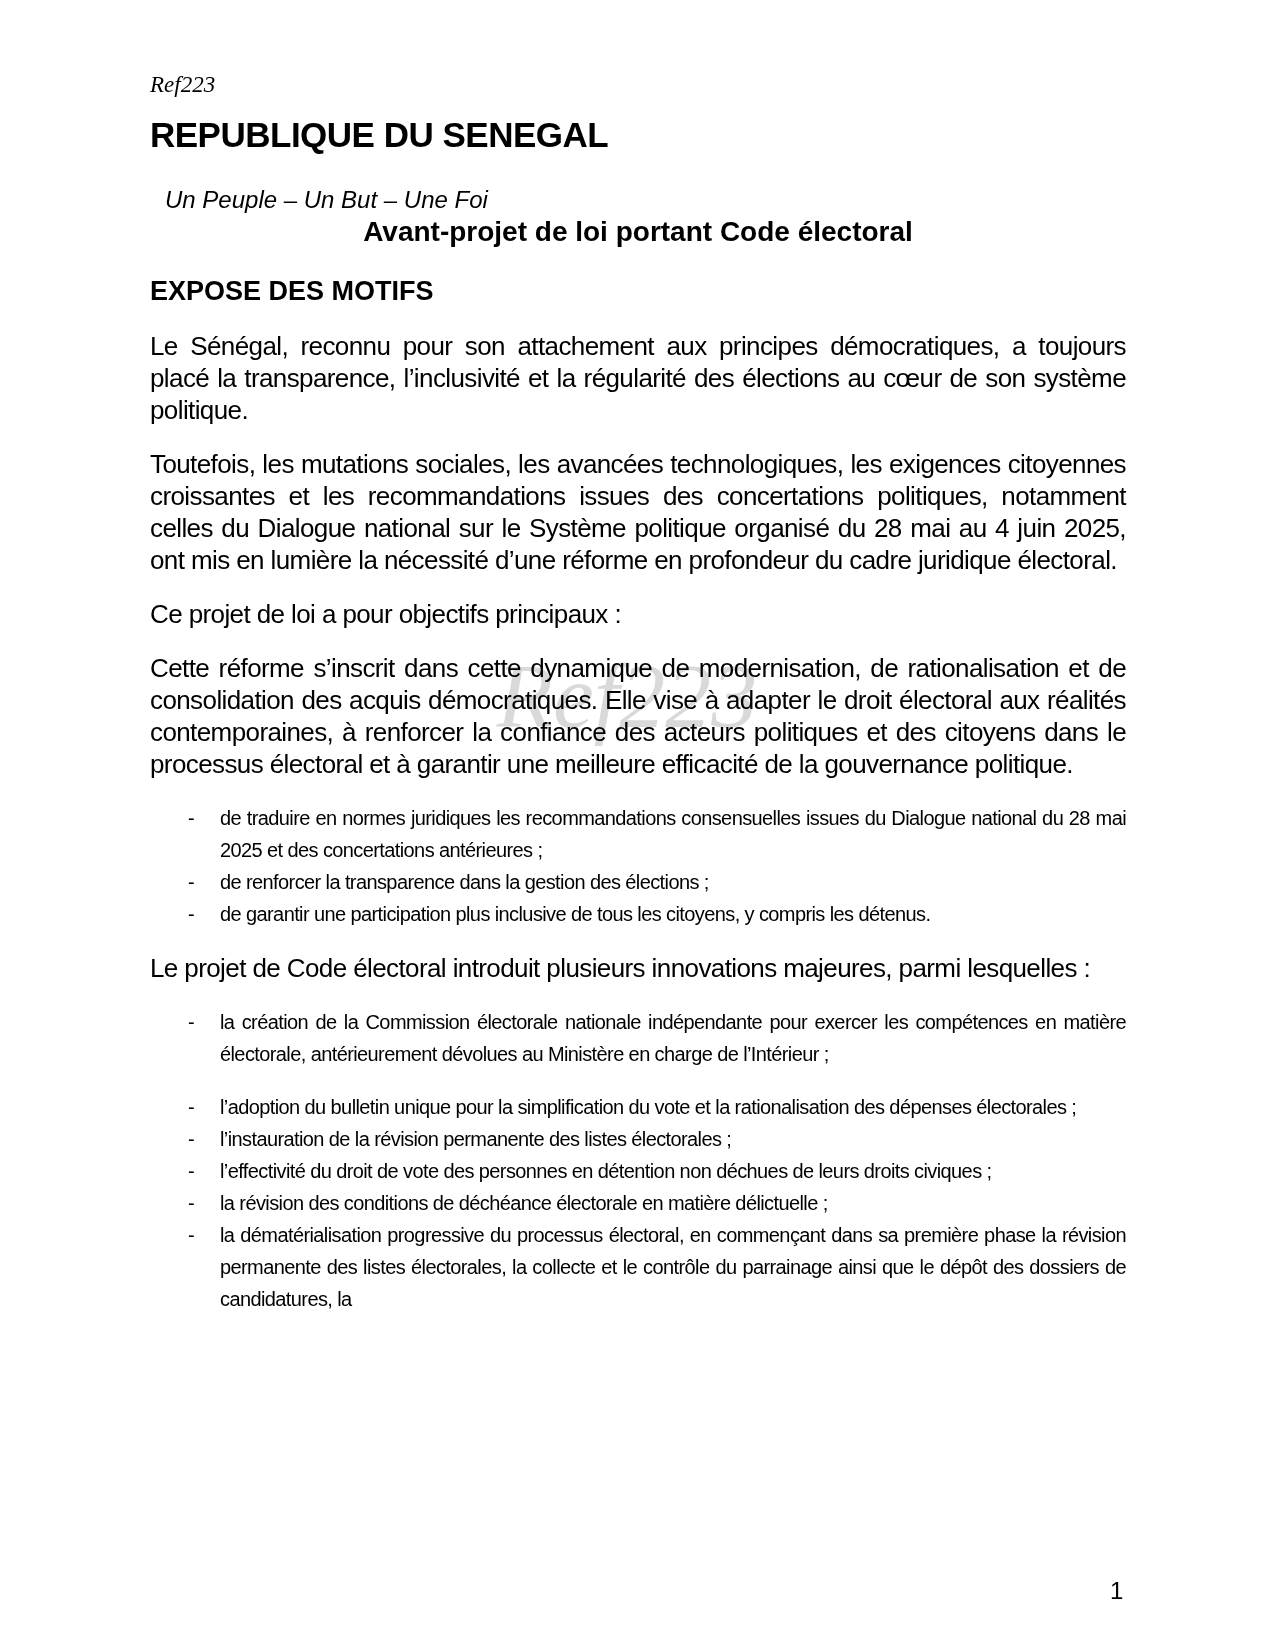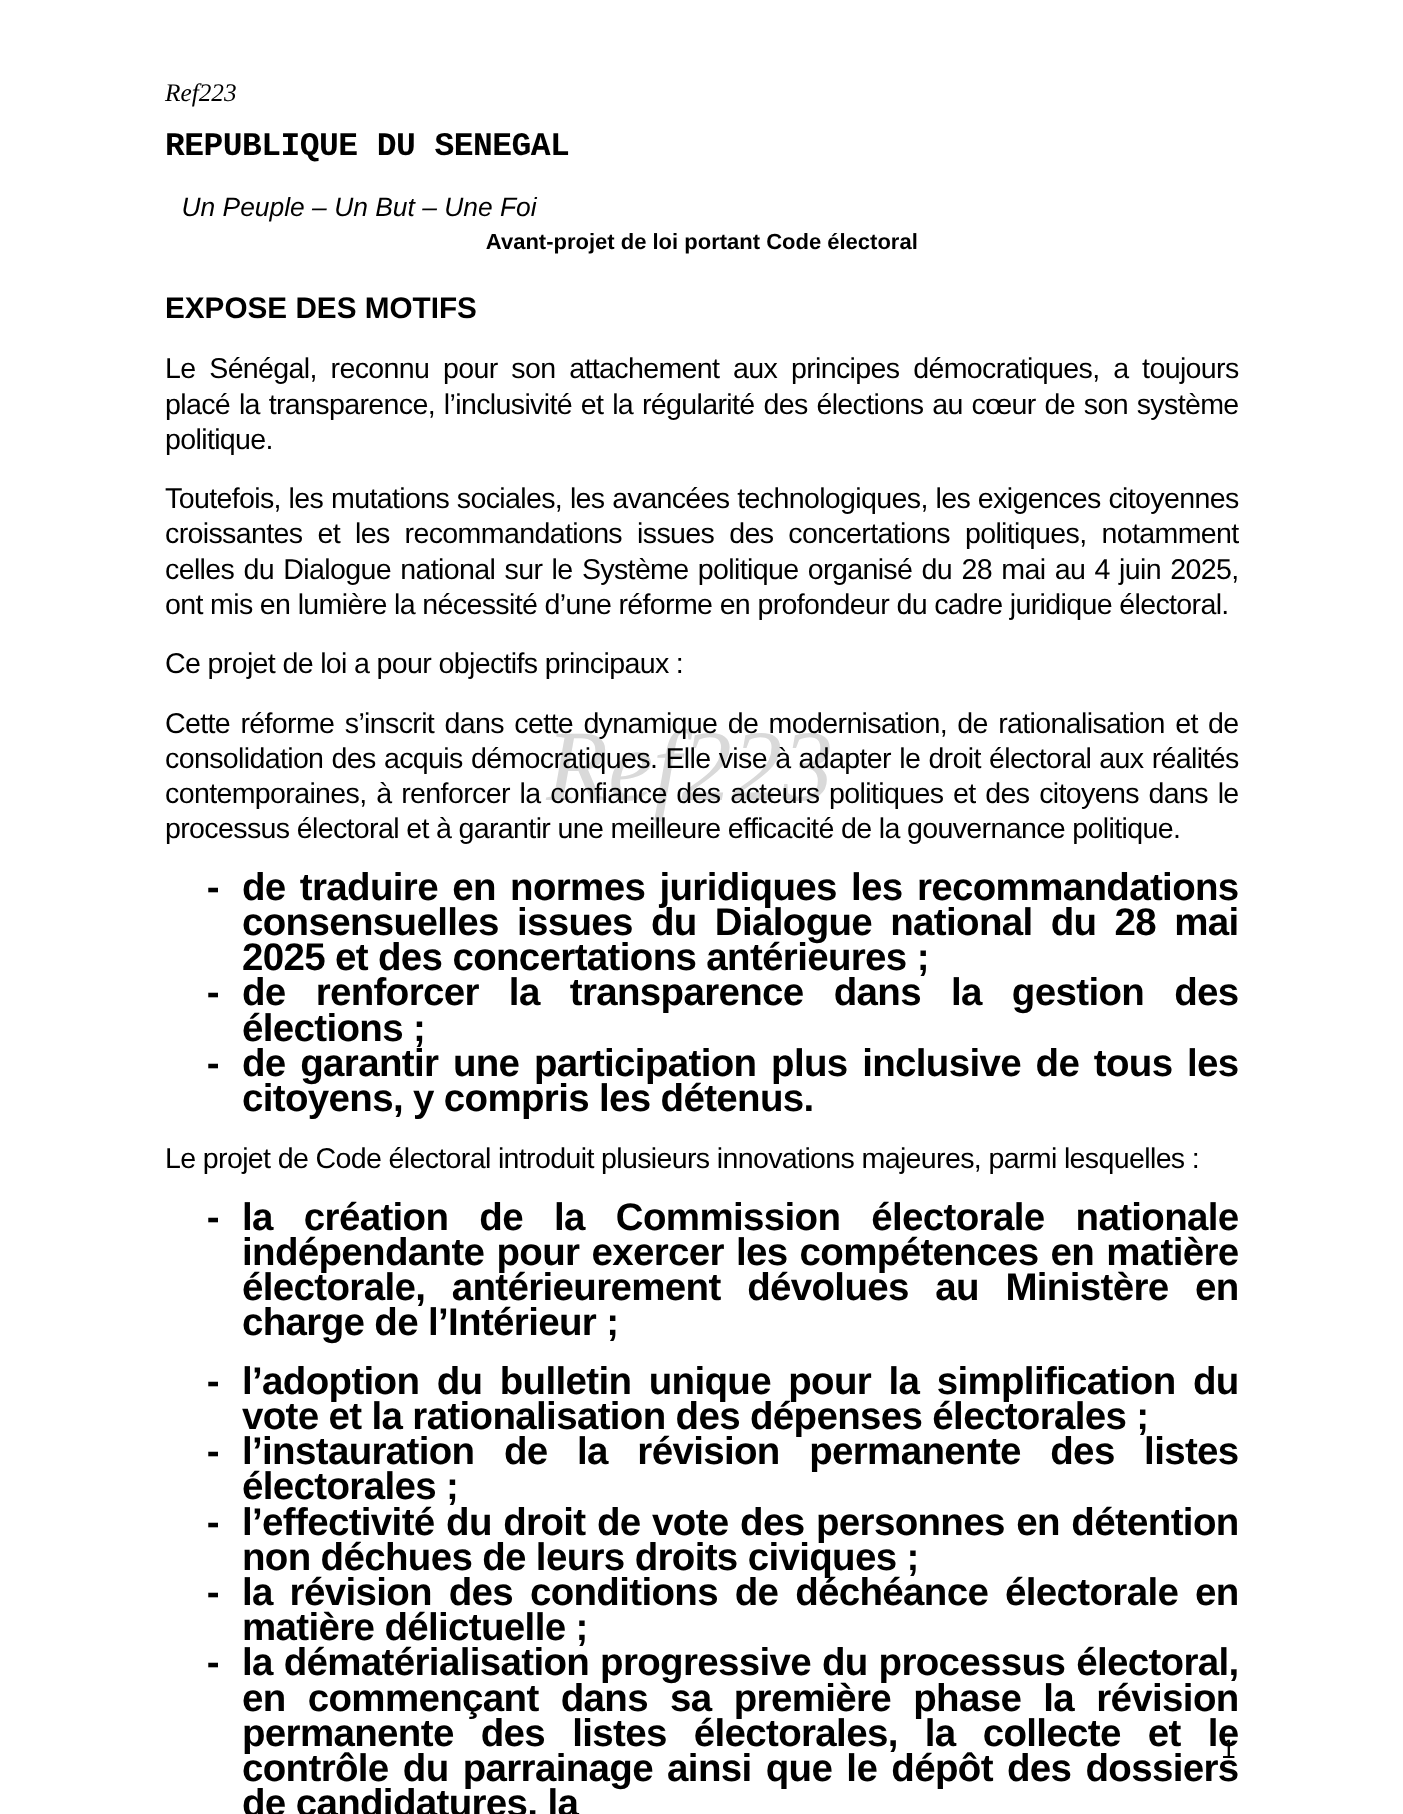--- a/index.html
+++ b/index.html
@@ -41,38 +41,37 @@
   .ref-number {
     font-family: "Liberation Serif", serif;
     font-style: italic;
     font-size: 23px;
     line-height: 27px;
     margin-bottom: 20px;
   }
 
   .country-title {
     font-weight: bold;
-    font-size: 30px;
+    font-size: 35px;
     line-height: 33px;
     letter-spacing: -0.5px;
-    margin-bottom: 23px;
-    font-family: Liberation Mono, monospace;
+    margin-bottom: 34px;
   }
 
   .motto {
     font-style: italic;
     font-size: 24px;
     line-height: 30px;
     padding-left: 15px;
   }
 
   .doc-title {
     text-align: center;
     font-weight: bold;
-    font-size: 20px;
+    font-size: 28px;
     line-height: 33px;
     margin-bottom: 27px;
   }
 
   .section-heading {
     text-align: left;
     font-weight: bold;
     font-size: 27px;
     line-height: 33px;
     margin-bottom: 22px;
@@ -84,25 +83,24 @@
     line-height: 32px;
     text-align: justify;
     margin-bottom: 22px;
   }
 
   .list { margin-bottom: 22px; }
 
   .list-item {
     position: relative;
     padding-left: 70px;
-    font-size: 35px;
+    font-size: 20px;
     letter-spacing: -0.6px;
     line-height: 32px;
     text-align: justify;
-    font-weight: bold;
   }
   .list-item::before {
     content: "-";
     position: absolute;
     left: 38px;
     top: 0;
   }
   .gap-after { margin-bottom: 21px; }
 
   .page-number {

